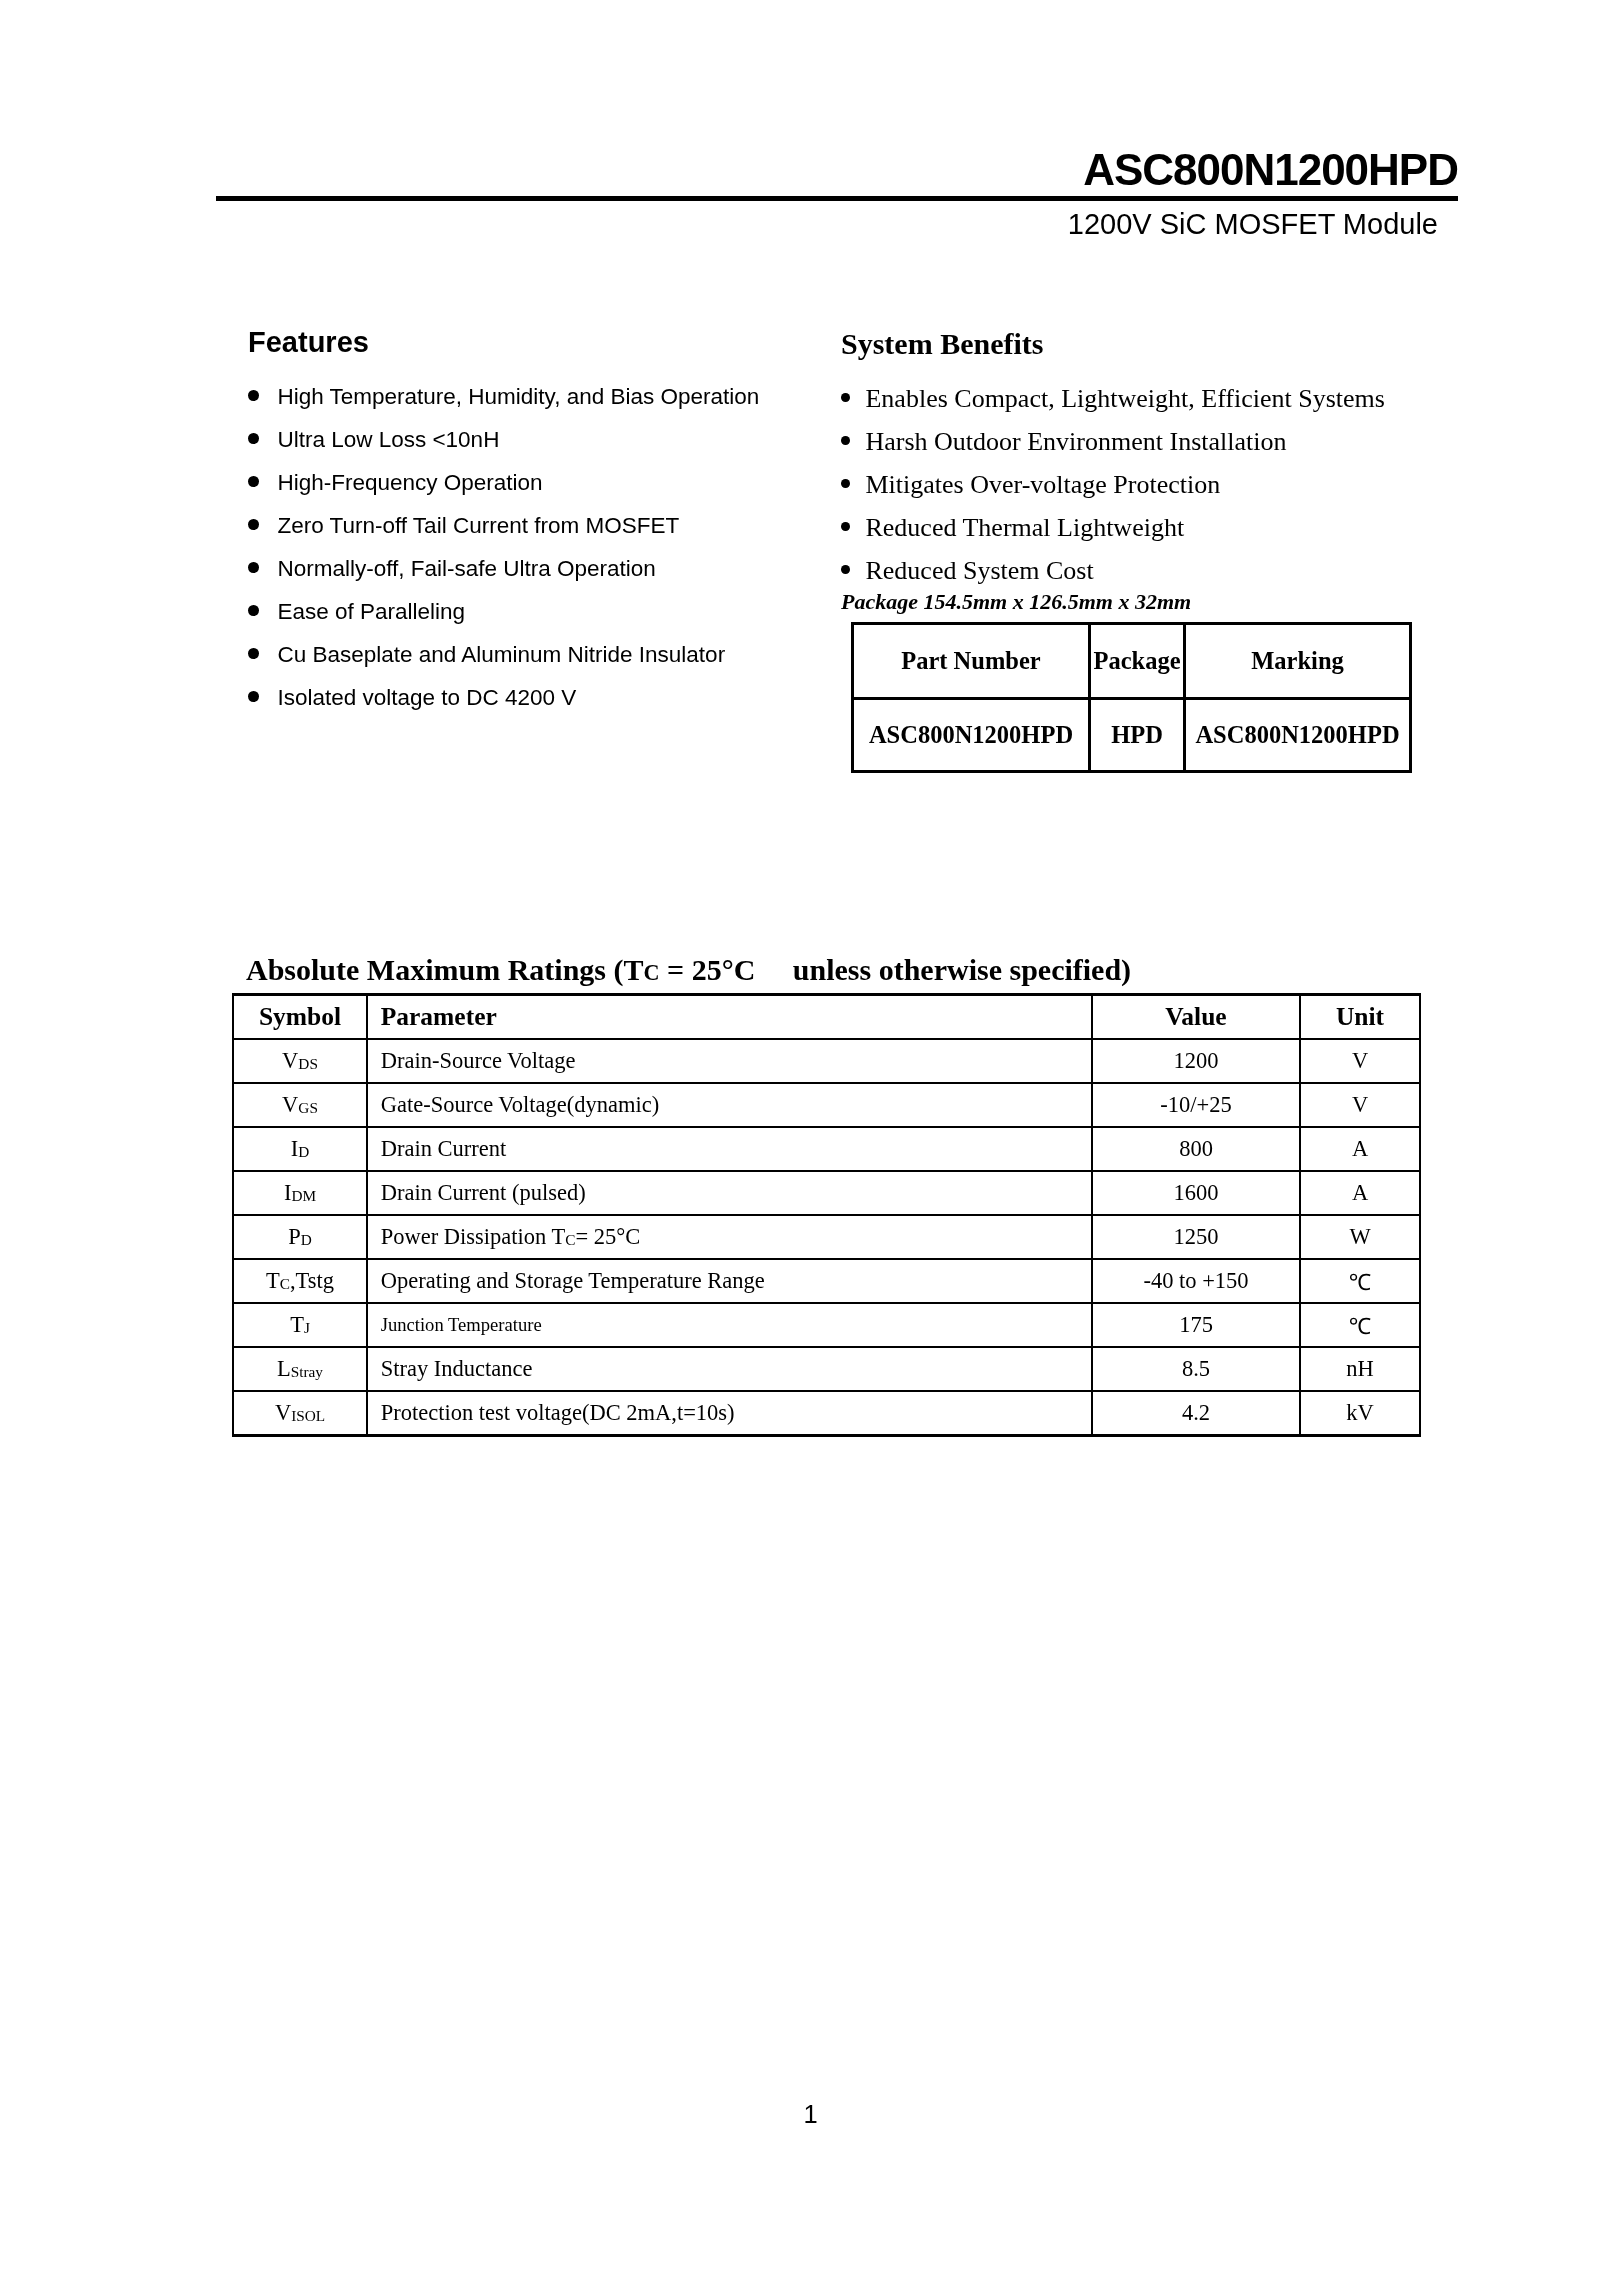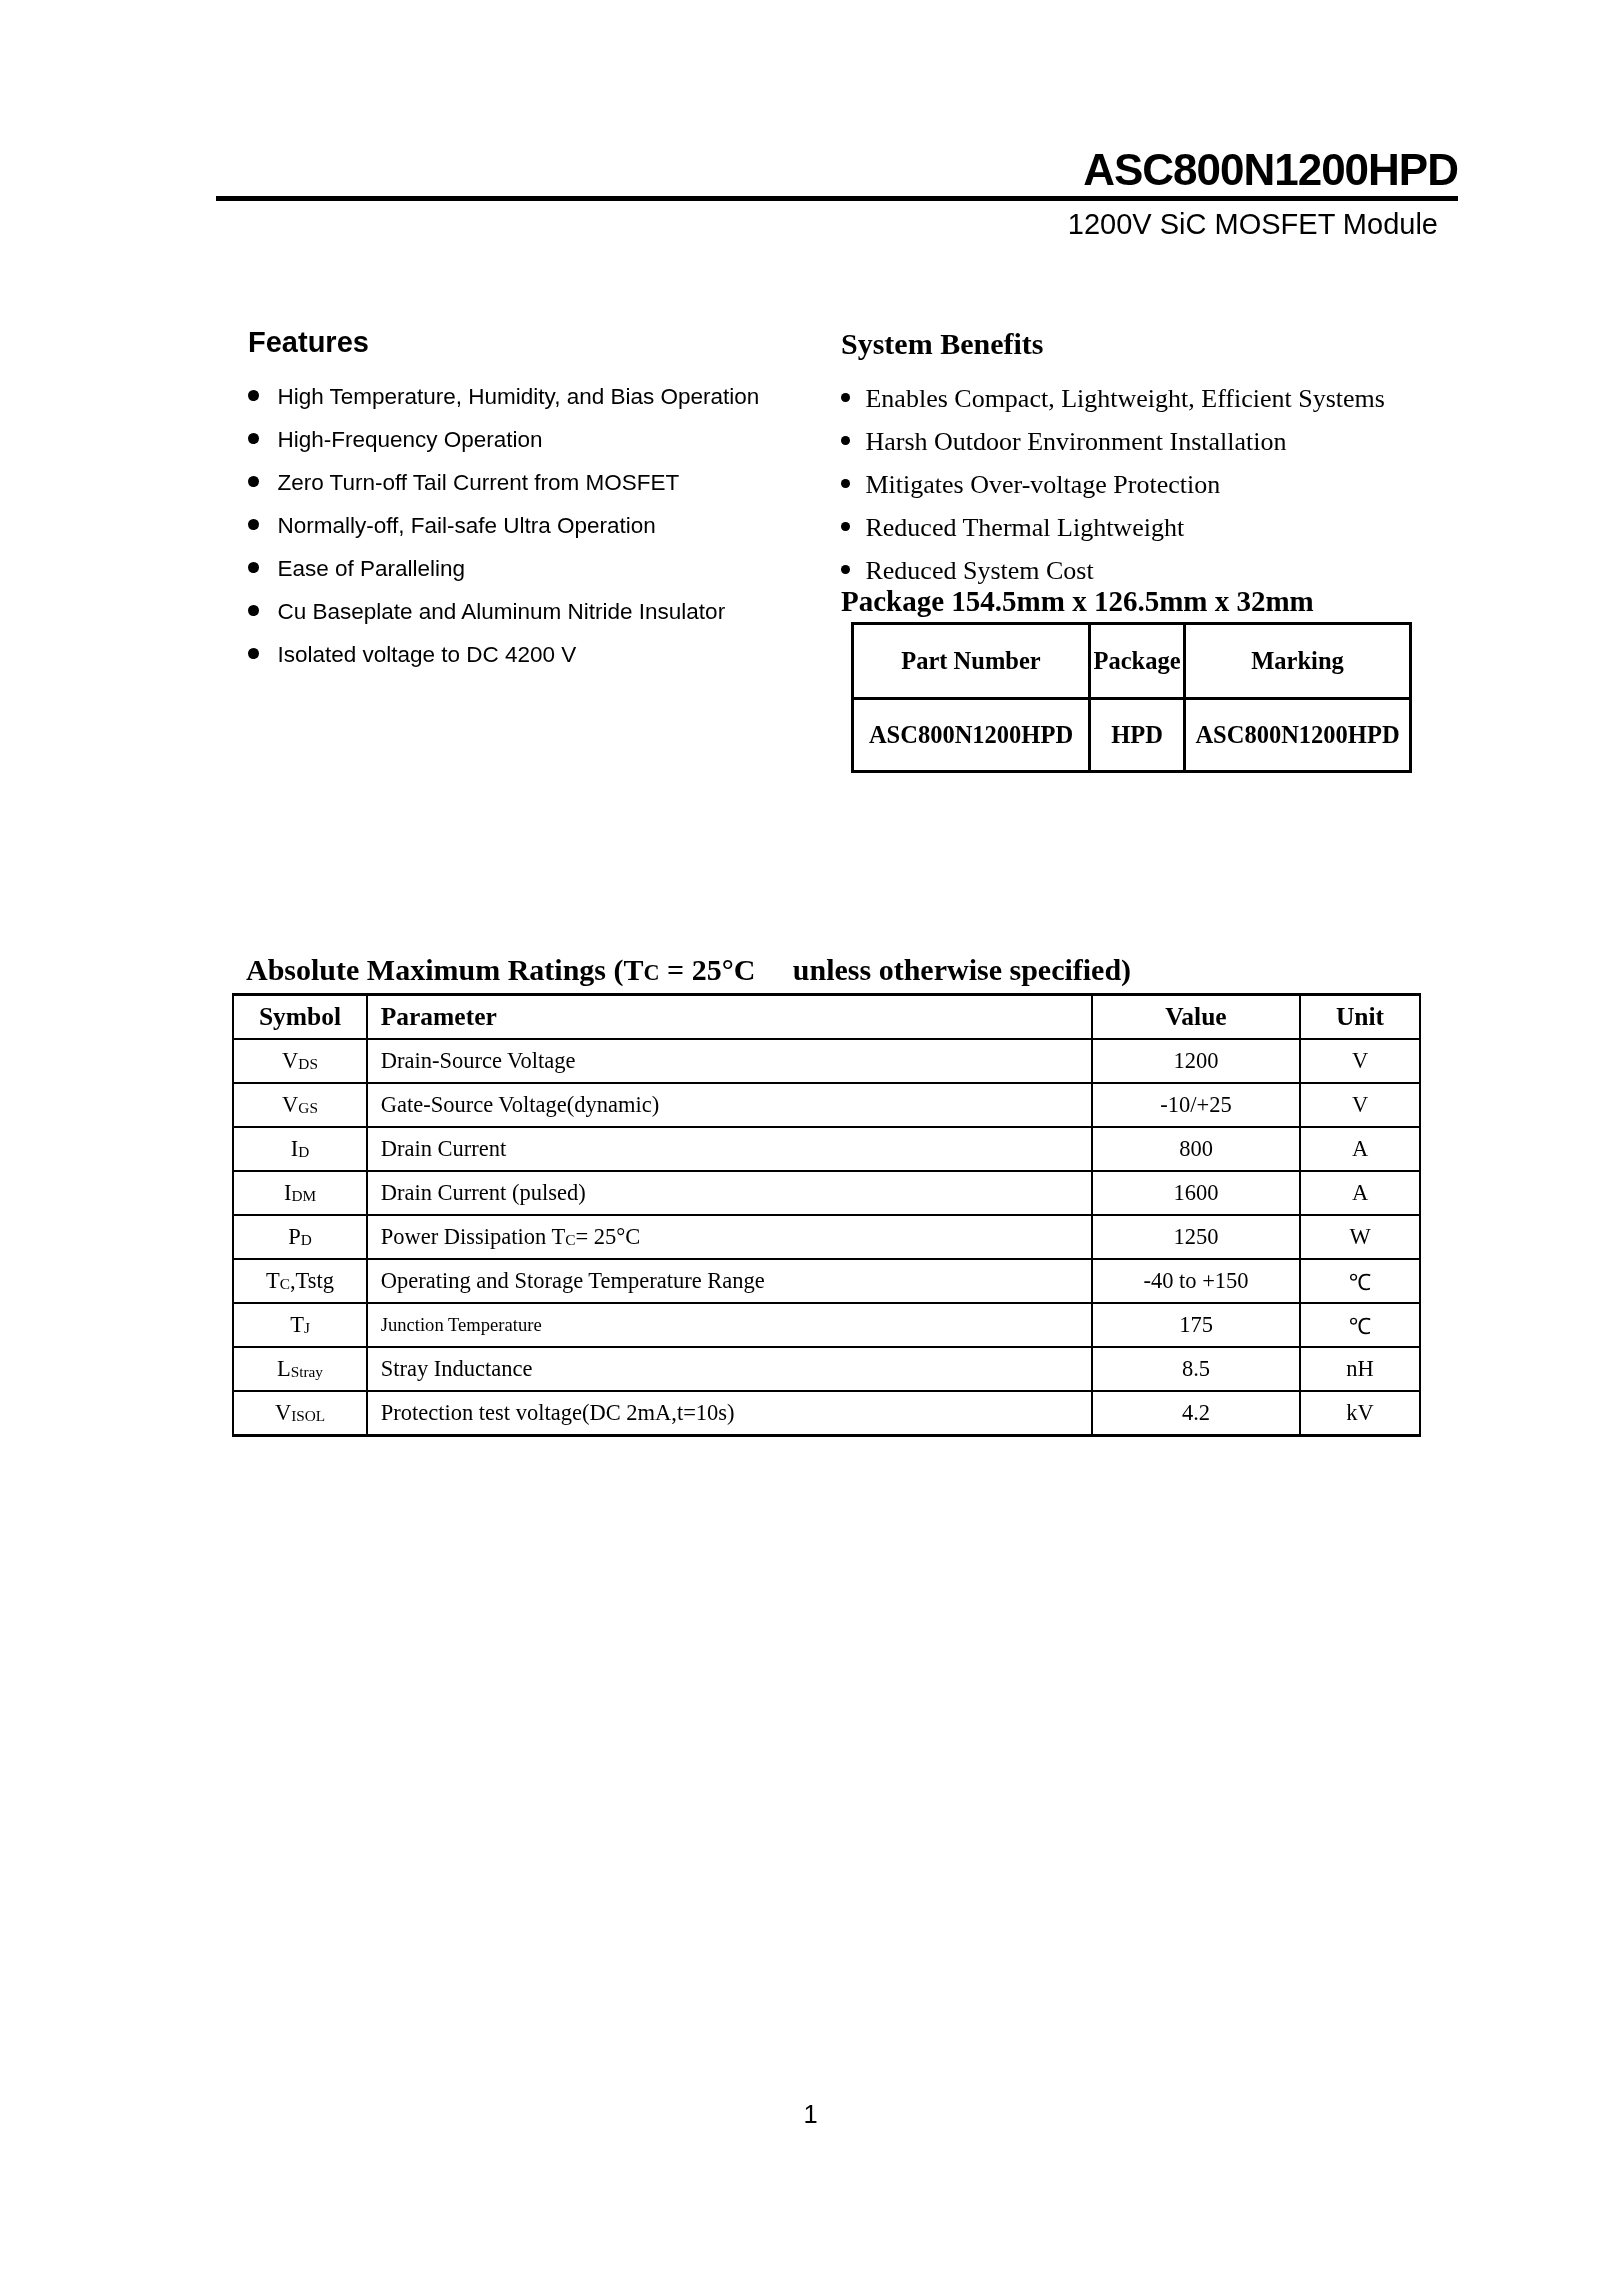--- a/index.html
+++ b/index.html
@@ -97,23 +97,24 @@
     width: 8.8px; height: 8.8px;
     margin-right: 15.7px;
   }
 
   
   .package-heading {
     position: absolute;
     left: 841px; top: 584px;
     font-family: "Liberation Serif", serif;
     font-weight: bold;
-    font-size: 29px;
+    font-size: 22px;
     line-height: 35px;
     white-space: nowrap;
+    font-style: italic;
   }
   .package-table {
     position: absolute;
     left: 851px; top: 622px;
     display: grid;
     grid-template-columns: 234px 95px 226px;
     grid-template-rows: 72px 73px;
     border: 3.9px solid #000;
     background: #fff;
   }
@@ -201,20 +202,24 @@
   <div class="doc-title">ASC800N1200HPD</div>
   <div class="header-rule"></div>
   <div class="doc-subtitle">1200V SiC MOSFET Module</div>
 
   <div class="features">
     <div class="sec-heading">Features</div>
     <ul>
         <li>
           <span class="bullet"></span>
           <span>High Temperature, Humidity, and Bias Operation</span>
+        </li>
+        <li>
+          <span class="bullet"></span>
+          <span>Ultra Low Loss &lt;10nH</span>
         </li>
         <li>
           <span class="bullet"></span>
           <span>High-Frequency Operation</span>
         </li>
         <li>
           <span class="bullet"></span>
           <span>Zero Turn-off Tail Current from MOSFET</span>
         </li>
         <li>

